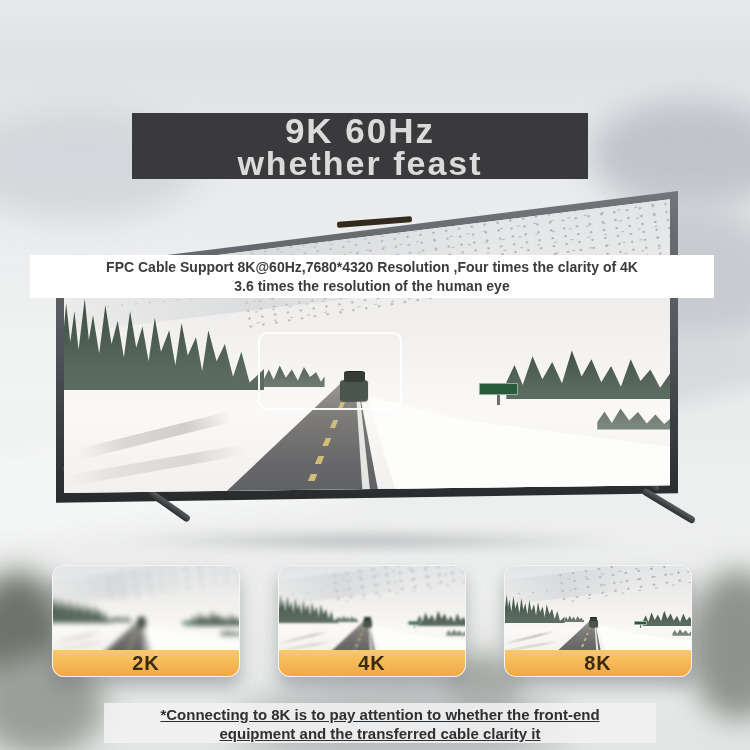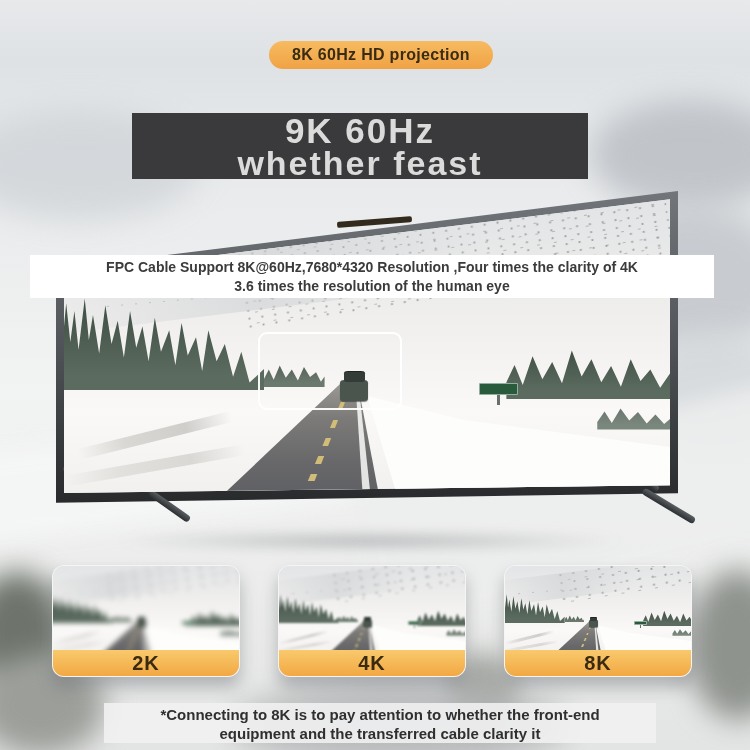--- a/index.html
+++ b/index.html
@@ -104,42 +104,39 @@
   .card .scene-slot{inset:-5px;}
   .card-2k .scene-slot{filter:blur(2.6px);}
   .card-4k .scene-slot{filter:blur(1.2px);}
   .card-8k .scene-slot{filter:blur(.2px);}
   .card-bar{left:0;bottom:0;width:100%;height:26px;background:linear-gradient(180deg,#f9c96c,#f2a843);
             display:flex;align-items:center;justify-content:center;}
   .card-bar span{font-size:20px;font-weight:bold;color:#3a2b10;letter-spacing:1px;}
 
   
   .footnote{left:104px;top:703px;width:552px;height:40px;background:rgba(241,241,242,.88);z-index:4;
-            text-align:center;color:#2f2f2f;font-weight:bold;font-size:15px;line-height:19px;padding-top:2px;}
+            text-align:center;color:#2f2f2f;font-weight:bold;font-size:15px;line-height:19px;padding-top:2px;text-decoration:underline;}
 </style>
 </head>
 <body>
 
 <div class="stage">
 
   <div class="bg-blob bg-cloud-tl"></div>
   <div class="bg-blob bg-cloud-tr"></div>
   <div class="bg-blob bg-cloud-tr2"></div>
   <div class="bg-blob bg-cloud-r3"></div>
   <div class="bg-band-mid"></div>
   <div class="bg-band-table"></div>
   <div class="bg-blob bg-trees-bl"></div>
   <div class="bg-blob bg-trees-bl2"></div>
   <div class="bg-blob bg-trees-br"></div>
   <div class="bg-blob bg-trees-mid"></div>
   <div class="bg-blob bg-road-bottom"></div>
 
-  <div class="badge">
-    <span>8K 60Hz HD projection</span>
-  </div>
 
   <div class="banner">
     <span class="l1">9K 60Hz</span>
     <span class="l2">whether feast</span>
   </div>
 
   <div class="tv-shadow"></div>
   <div class="tv-frame"></div>
   <div class="tv-screen">
     <div class="scene-slot">

